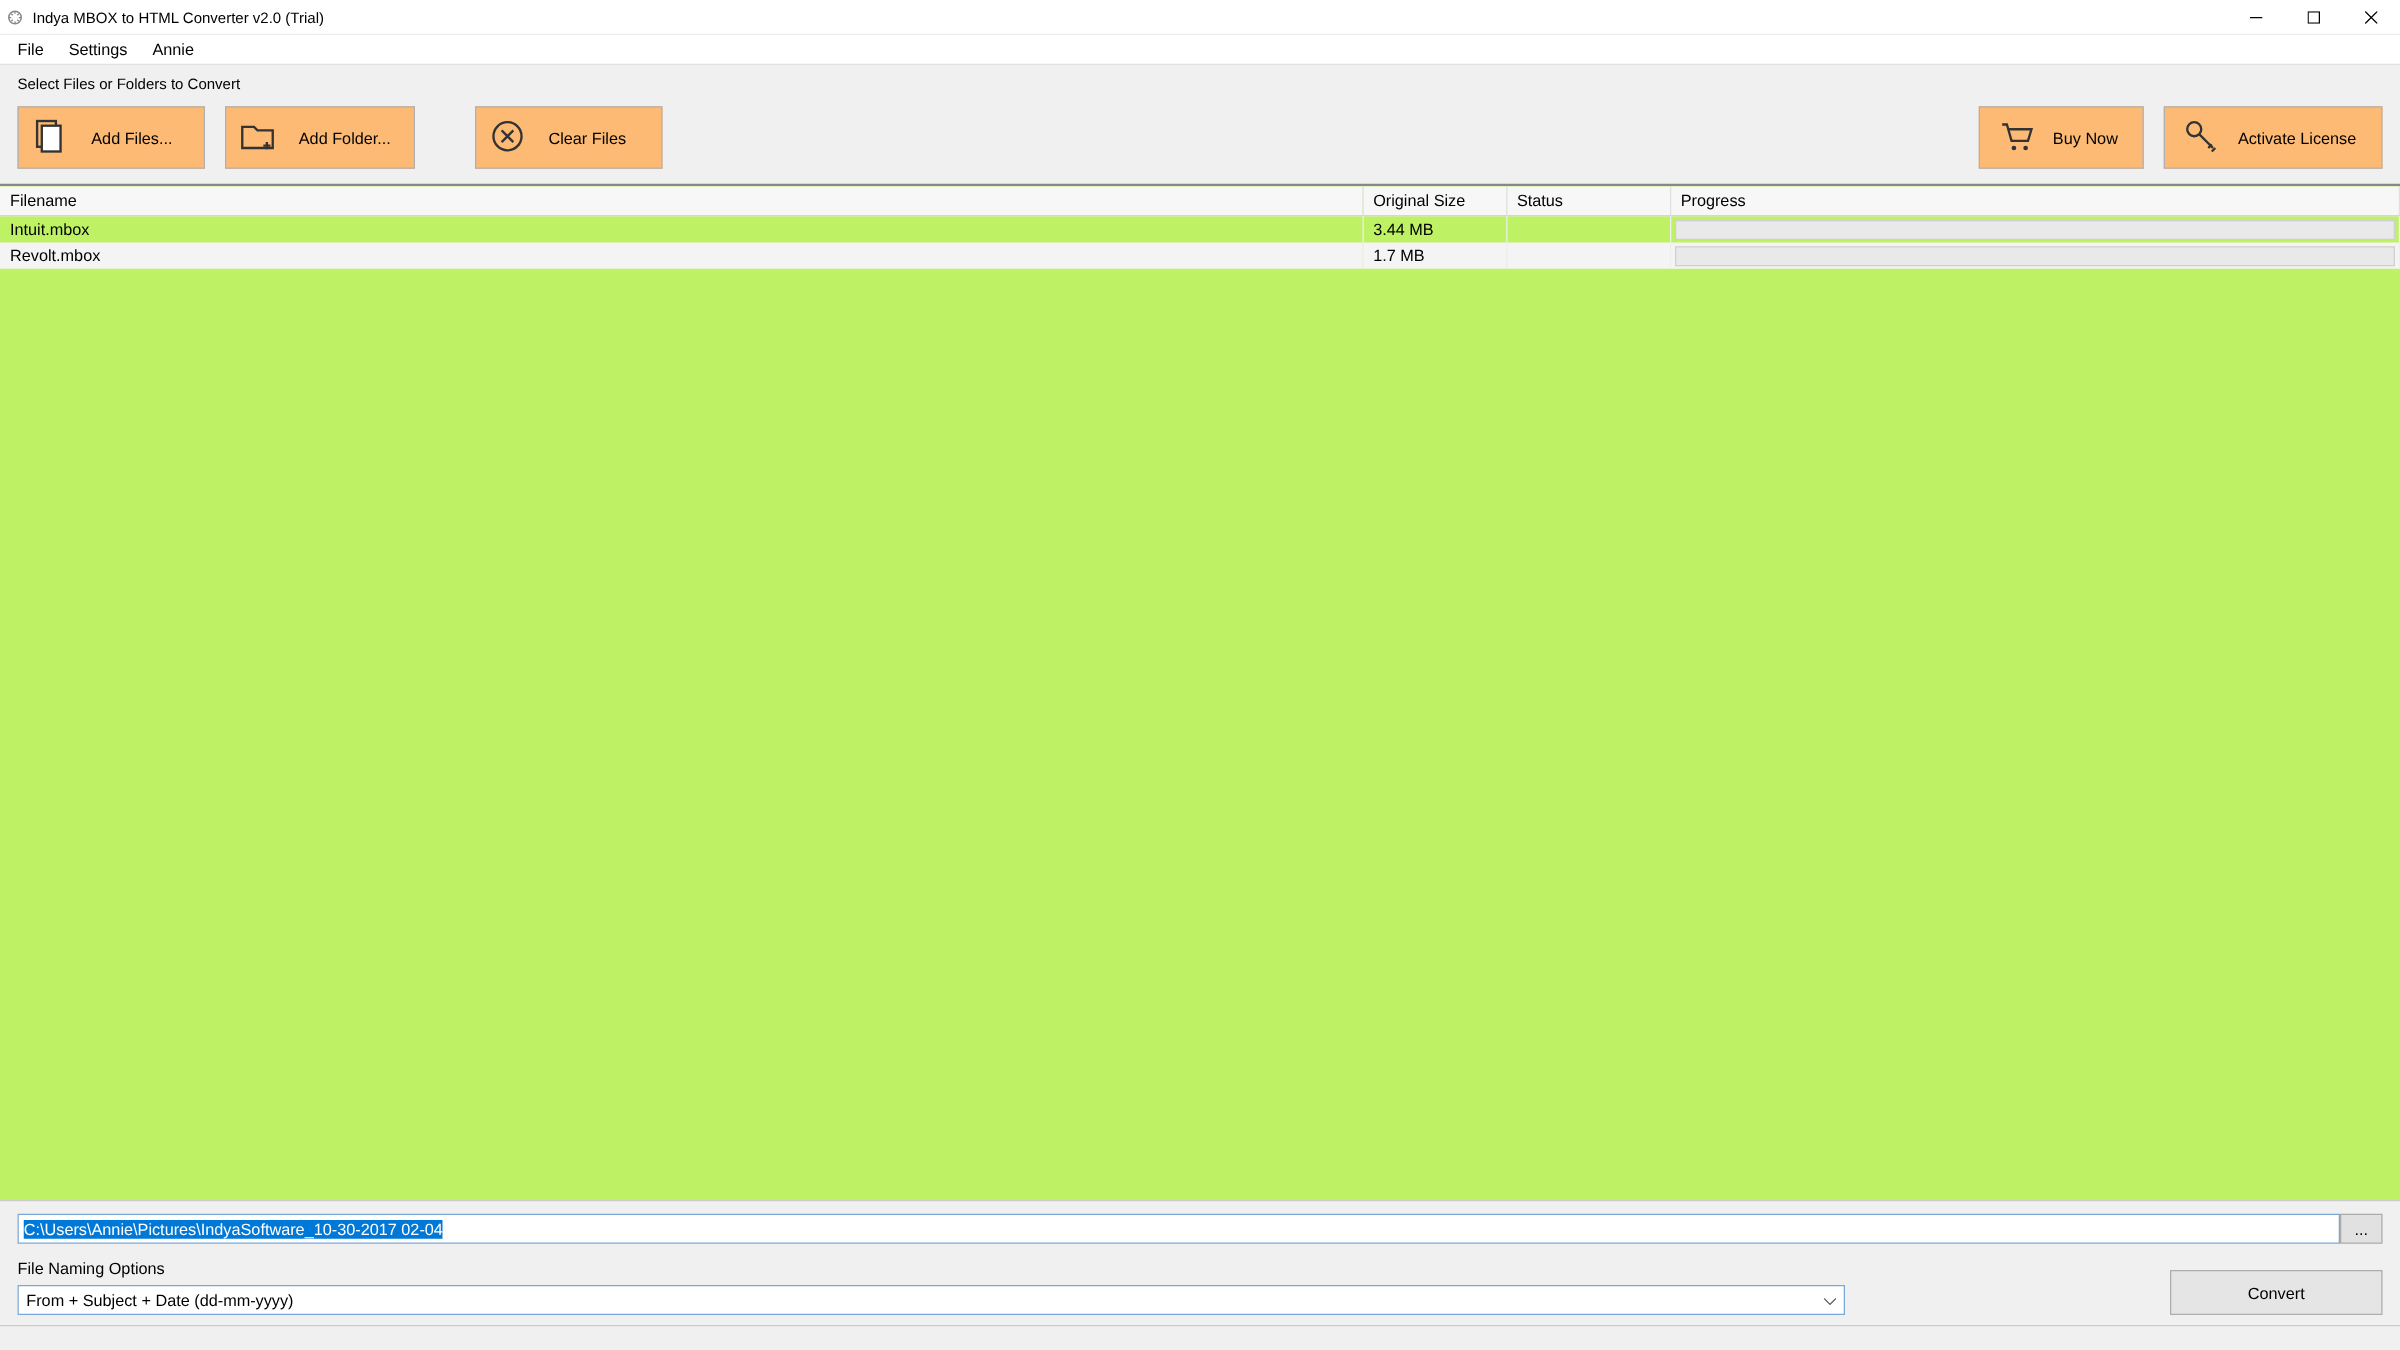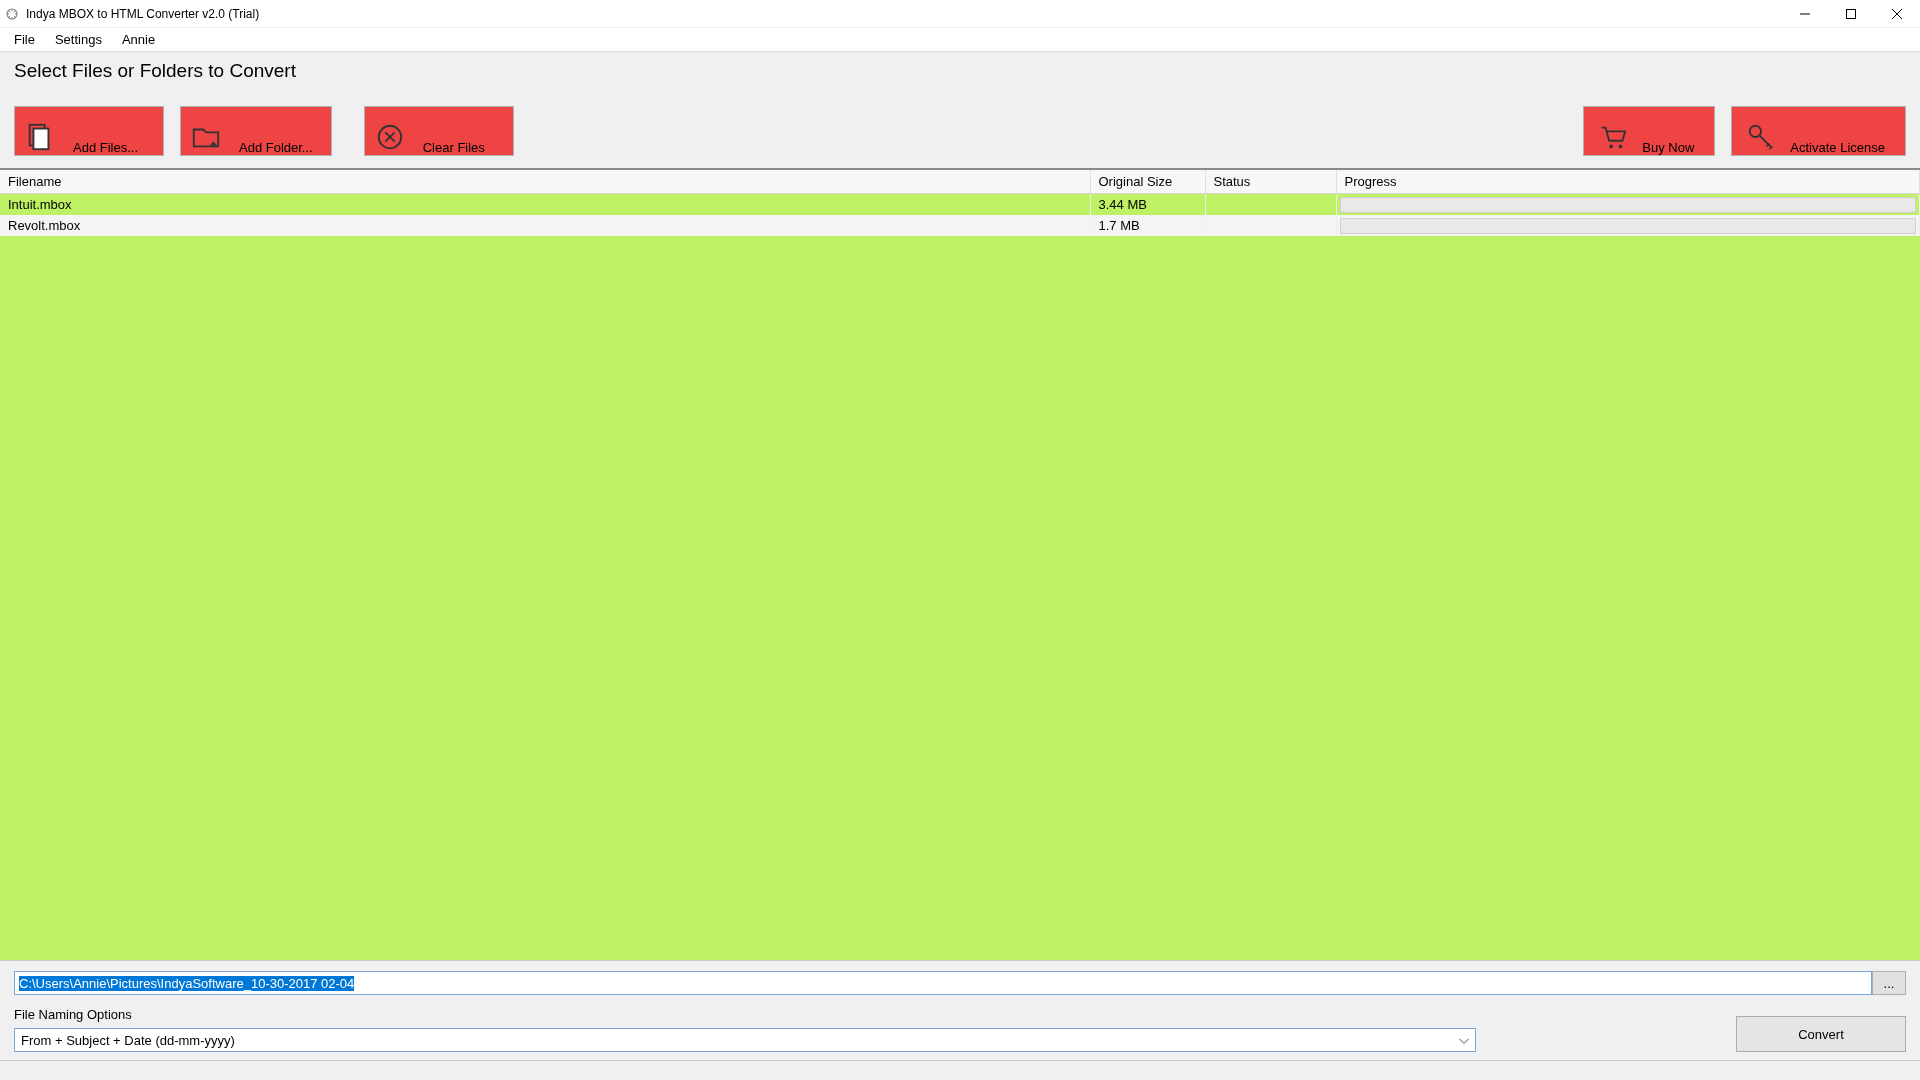--- a/index.html
+++ b/index.html
@@ -45,30 +45,30 @@
     border-bottom: 1px solid #e0e0e0;
   }
   .menu-item { padding: 2px 10px; cursor: default; }
 
   
   .toolbar-panel {
     background: #f0f0f0;
     padding: 8px 14px 12px;
     border-bottom: 2px solid #888;
   }
-  .toolbar-label { font-size: 19px; margin-bottom: 24px; }
+  .toolbar-label { font-size: 12px; margin-bottom: 11px; }
   .toolbar-row { display: flex; align-items: center; gap: 16px; }
   .toolbar-row .spacer { flex: 1; }
   .tbtn {
-    display: flex; align-items: flex-end; justify-content: flex-start;
+    display: flex; align-items: center; justify-content: flex-start;
     gap: 18px;
     height: 50px;
     min-width: 150px;
     padding: 0 18px 0 10px;
-    background: #ef4444;
+    background: #fdba74;
     border: 1px solid #b0b0b0;
     cursor: pointer;
   }
   .tbtn-large-right { min-width: 120px; padding-left:14px; padding-right:20px; gap:14px; }
   .tbtn .icon { flex:none; }
   .tbtn .lbl { white-space: nowrap; }
 
   
   .table-area { flex: 1; overflow: auto; background: #bef264; position:relative; }
   table { border-collapse: collapse; width: 100%; table-layout: fixed; }
@@ -194,21 +194,21 @@
       </div>
       <div class="tbtn">
         <span class="icon">
           <svg width="30" height="30" viewBox="0 0 32 32">
               <path d="M3 8h10l3 3h13v15H3z" fill="none" stroke="#333" stroke-width="2"></path>
               <path d="M24 21v6M21 24h6" stroke="#333" stroke-width="2"></path>
             </svg>
         </span>
         <span class="lbl">Add Folder...</span>
       </div>
-      <div class="tbtn" style="margin-left:16px;">
+      <div class="tbtn" style="margin-left:32px;">
         <span class="icon">
           <svg width="30" height="30" viewBox="0 0 32 32">
               <circle cx="16" cy="16" r="12" fill="none" stroke="#333" stroke-width="2"></circle>
               <path d="M11 11l10 10M21 11L11 21" stroke="#333" stroke-width="2"></path>
             </svg>
         </span>
         <span class="lbl">Clear Files</span>
       </div>
 
       <span class="spacer"></span>

